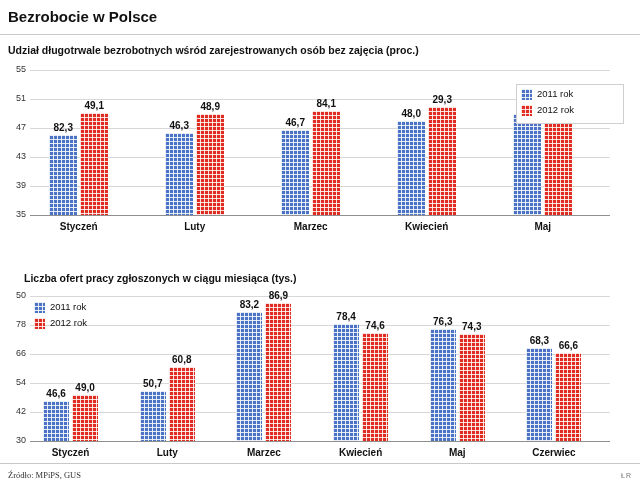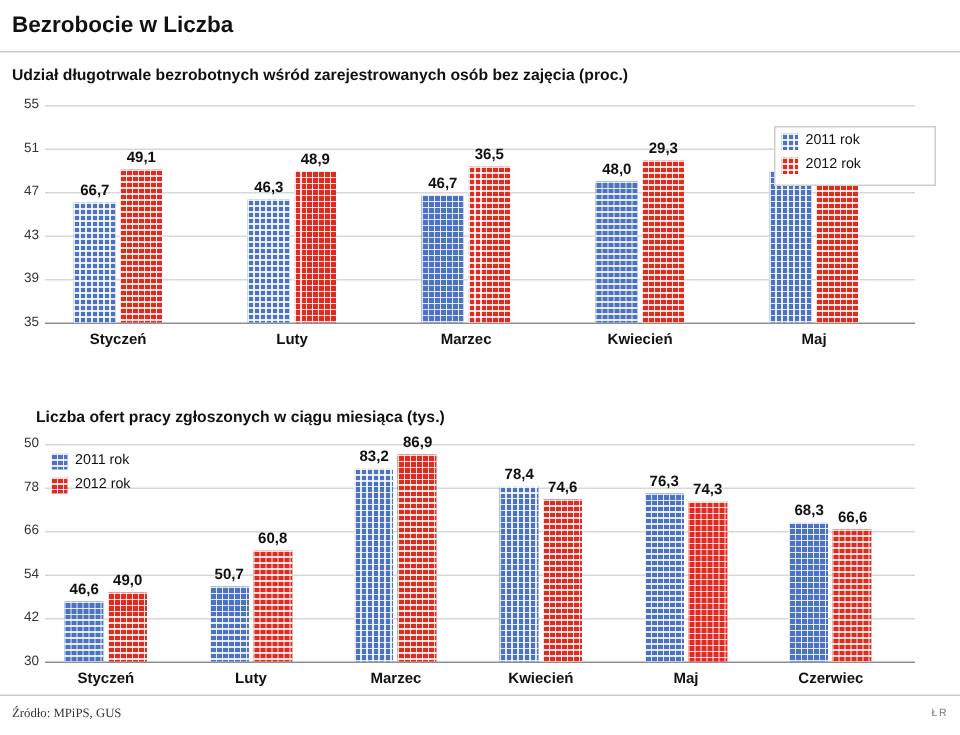--- a/index.html
+++ b/index.html
@@ -80,53 +80,53 @@
   .source{
     position:absolute;left:8px;font-size:8.5px;color:#333;
   }
   .credit{
     position:absolute;font-size:7px;color:#777;letter-spacing:1px;
   }
 </style>
 </head>
 <body>
 
-<div class="title">Bezrobocie w Liczba</div>
+<div class="title">Bezrobocie w Polsce</div>
 <div class="rule" style="top:34px;"></div>
 
 <div class="subtitle" style="left:8px;top:44px;width:620px;">Udział długotrwale bezrobotnych wśród zarejestrowanych osób bez zajęcia (proc.)</div>
 
 <div class="chart" id="chart1" style="left:0;top:62px;width:640px;height:175px;">
   <div class="plot" id="plot1" style="left:30px;top:8px;width:580px;height:145px;"></div>
 <div class="axis-base" style="top: 153px; width: 580px; left: 30px;"></div>
     <div class="ytick" style="left: 4px; top: 147px;">35</div>
     <div class="gridline" style="top: 124px; width: 580px; left: 30px;"></div>
     <div class="ytick" style="left: 4px; top: 118px;">39</div>
     <div class="gridline" style="top: 95px; width: 580px; left: 30px;"></div>
     <div class="ytick" style="left: 4px; top: 89px;">43</div>
     <div class="gridline" style="top: 66px; width: 580px; left: 30px;"></div>
     <div class="ytick" style="left: 4px; top: 60px;">47</div>
     <div class="gridline" style="top: 37px; width: 580px; left: 30px;"></div>
     <div class="ytick" style="left: 4px; top: 31px;">51</div>
     <div class="gridline" style="top: 8px; width: 580px; left: 30px;"></div>
     <div class="ytick" style="left: 4px; top: 2px;">55</div>
     <div class="bar blue" style="left: 49.22px; width: 28px; height: 79.75px; top: 73.25px; bottom: auto;"></div>
-    <div class="vallabel" style="left: 43.22px; width: 40px; top: 60.25px;">66,7</div>
+    <div class="vallabel" style="left: 43.22px; width: 40px; top: 60.25px;">82,3</div>
     <div class="bar red" style="left: 80.22px; width: 28px; height: 102.225px; top: 50.775px; bottom: auto;"></div>
     <div class="vallabel" style="left: 74.22px; width: 40px; top: 37.775px;">49,1</div>
     <div class="xlabel" style="left: 33.72px; width: 90px; top: 159px;">Styczeń</div>
     <div class="bar blue" style="left: 165.22px; width: 28px; height: 81.925px; top: 71.075px; bottom: auto;"></div>
     <div class="vallabel" style="left: 159.22px; width: 40px; top: 58.075px;">46,3</div>
     <div class="bar red" style="left: 196.22px; width: 28px; height: 100.775px; top: 52.225px; bottom: auto;"></div>
     <div class="vallabel" style="left: 190.22px; width: 40px; top: 39.225px;">48,9</div>
     <div class="xlabel" style="left: 149.72px; width: 90px; top: 159px;">Luty</div>
     <div class="bar blue" style="left: 281.22px; width: 28px; height: 84.825px; top: 68.175px; bottom: auto;"></div>
     <div class="vallabel" style="left: 275.22px; width: 40px; top: 55.175px;">46,7</div>
     <div class="bar red" style="left: 312.22px; width: 28px; height: 103.675px; top: 49.325px; bottom: auto;"></div>
-    <div class="vallabel" style="left: 306.22px; width: 40px; top: 36.325px;">36,5</div>
+    <div class="vallabel" style="left: 306.22px; width: 40px; top: 36.325px;">84,1</div>
     <div class="xlabel" style="left: 265.72px; width: 90px; top: 159px;">Marzec</div>
     <div class="bar blue" style="left: 397.22px; width: 28px; height: 94.25px; top: 58.75px; bottom: auto;"></div>
     <div class="vallabel" style="left: 391.22px; width: 40px; top: 45.75px;">48,0</div>
     <div class="bar red" style="left: 428.22px; width: 28px; height: 108.025px; top: 44.975px; bottom: auto;"></div>
     <div class="vallabel" style="left: 422.22px; width: 40px; top: 31.975px;">29,3</div>
     <div class="xlabel" style="left: 381.72px; width: 90px; top: 159px;">Kwiecień</div>
     <div class="bar blue" style="left: 513.22px; width: 28px; height: 100.775px; top: 52.225px; bottom: auto;"></div>
     <div class="vallabel" style="left: 507.22px; width: 40px; top: 39.225px;">48,9</div>
     <div class="bar red" style="left: 544.22px; width: 28px; height: 111.65px; top: 41.35px; bottom: auto;"></div>
     <div class="vallabel" style="left: 538.22px; width: 40px; top: 28.35px;">50,4</div>

